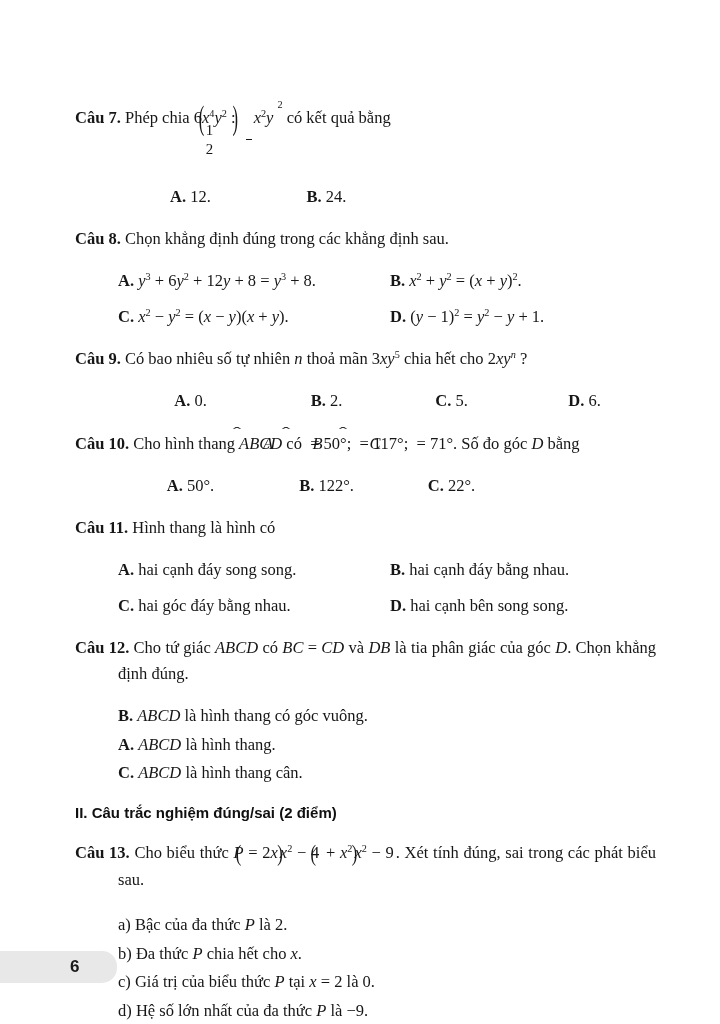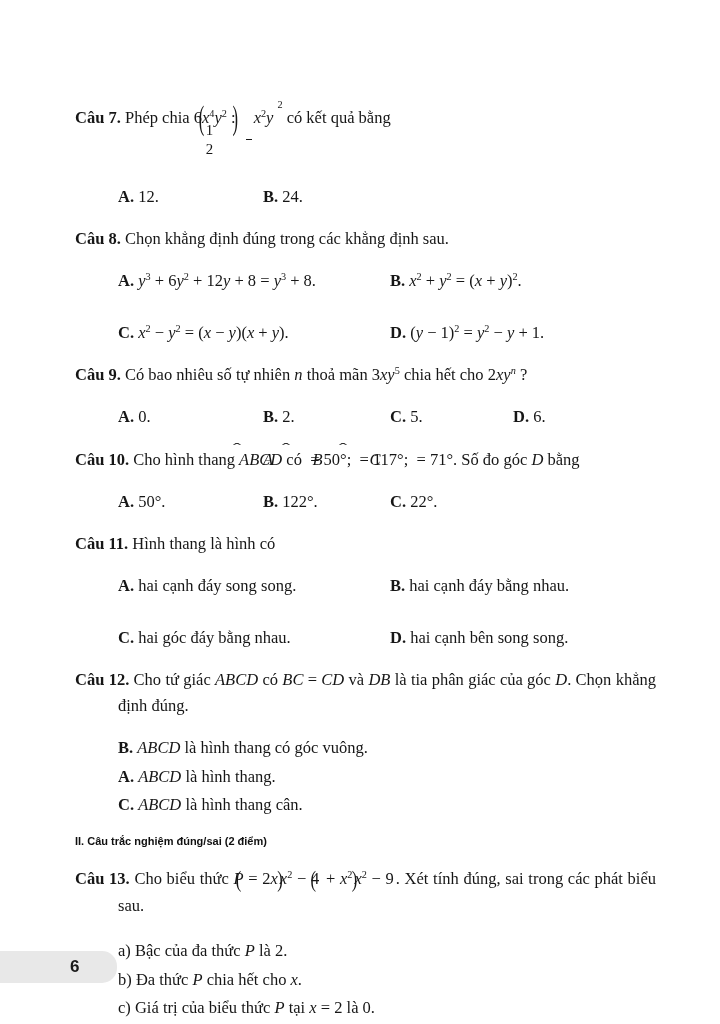--- a/index.html
+++ b/index.html
@@ -6,39 +6,39 @@
   body{width:720px;height:1024px;background:#ffffff;overflow:hidden;}
   .page{position:relative;width:720px;height:1024px;background:#ffffff;color:#161616;
         font-family:"Liberation Serif","DejaVu Serif",serif;font-size:16.5px;line-height:1.55;}
   .content{padding:80px 64px 0 75px;}
   .question{margin-bottom:10px;}
   .q-stem{text-align:justify;}
   .hang{padding-left:43px;text-indent:-43px;}
   .q-label{font-weight:700;}
   .tall{padding-top:8px;padding-bottom:10px;}
   .opts{margin-left:43px;margin-top:7px;}
-  .opts4{display:grid;grid-template-columns:145px 127px 123px 1fr;}
-  .opts2{display:grid;grid-template-columns:272px 1fr;row-gap:27px;}
+  .opts4{display:grid;grid-template-columns:145px 127px 123px 1fr;text-align:center;}
+  .opts2{display:grid;grid-template-columns:272px 1fr;row-gap:11px;}
   .opts2.tight{}
   .optlist .opt{display:block;margin-bottom:3px;}
   .opt-label{font-weight:700;}
   .fml sup{font-size:0.62em;vertical-align:0.6em;line-height:0;}
   .fml sup.hi{vertical-align:1.45em;}
   .it{font-style:italic;}
   .frac{display:inline-flex;flex-direction:column;align-items:center;line-height:1.08;
         font-size:0.9em;vertical-align:-0.85em;margin:0 2px;}
   .frac .fnum{padding:0 3px 1px;border-bottom:1.3px solid #161616;}
   .frac .fden{padding:1px 3px 0;}
   .bigp{display:inline-block;transform:scaleY(2.05);vertical-align:-0.1em;margin:0 2px;}
   .medp{display:inline-block;transform:scaleY(1.38);vertical-align:-0.05em;margin:0 1px;}
   .hat{position:relative;display:inline-block;}
   .hat::before{content:"\02C6";position:absolute;top:-0.62em;left:50%;
         transform:translateX(-50%) scaleX(1.7);font-style:normal;font-size:0.85em;}
   .sec-heading{font-family:"Liberation Sans","DejaVu Sans",sans-serif;font-weight:700;
-        font-size:11px;margin:15px 0 13px;color:#101010;}
+        font-size:15px;margin:15px 0 13px;color:#101010;}
   .items{margin-left:43px;margin-top:20px;}
   .items .item{display:block;margin-bottom:3px;}
   .page-tab{position:absolute;left:0;top:951px;width:117px;height:32px;background:#e8e8e8;
         border-radius:0 15px 15px 0;display:flex;align-items:center;
         font-family:"Liberation Sans","DejaVu Sans",sans-serif;font-weight:700;
         font-size:17px;color:#1a1a1a;}
   .page-tab span{margin-left:70px;}
 </style>
 </head>
 <body>

